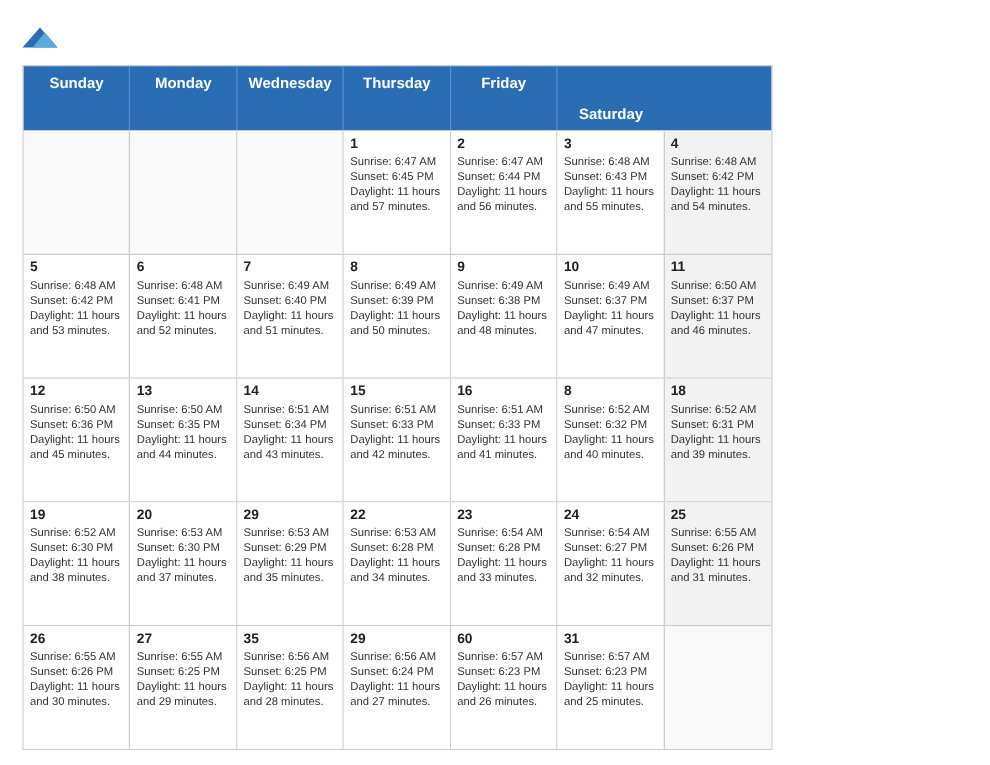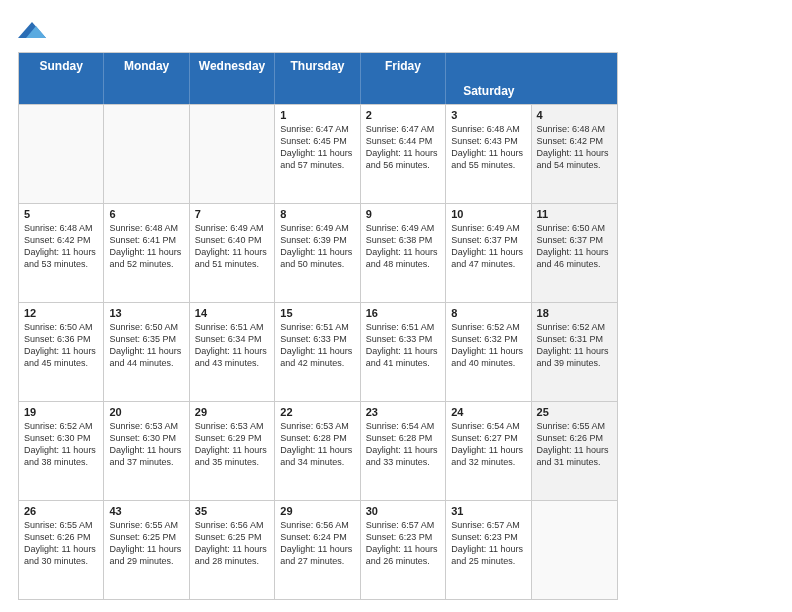--- a/index.html
+++ b/index.html
@@ -336,42 +336,42 @@
         </div>
         <div class="cal-row">
           <div class="cal-cell">
             <span class="day-num">26</span>
             <div class="cell-text" style="white-space: pre-line;">Sunrise: 6:55 AM
 Sunset: 6:26 PM
 Daylight: 11 hours
 and 30 minutes.</div>
           </div>
           <div class="cal-cell">
-            <span class="day-num">43</span>
+            <span class="day-num">27</span>
             <div class="cell-text" style="white-space: pre-line;">Sunrise: 6:55 AM
 Sunset: 6:25 PM
 Daylight: 11 hours
 and 29 minutes.</div>
           </div>
           <div class="cal-cell">
             <span class="day-num">35</span>
             <div class="cell-text" style="white-space: pre-line;">Sunrise: 6:56 AM
 Sunset: 6:25 PM
 Daylight: 11 hours
 and 28 minutes.</div>
           </div>
           <div class="cal-cell">
             <span class="day-num">29</span>
             <div class="cell-text" style="white-space: pre-line;">Sunrise: 6:56 AM
 Sunset: 6:24 PM
 Daylight: 11 hours
 and 27 minutes.</div>
           </div>
           <div class="cal-cell">
-            <span class="day-num">30</span>
+            <span class="day-num">60</span>
             <div class="cell-text" style="white-space: pre-line;">Sunrise: 6:57 AM
 Sunset: 6:23 PM
 Daylight: 11 hours
 and 26 minutes.</div>
           </div>
           <div class="cal-cell">
             <span class="day-num">31</span>
             <div class="cell-text" style="white-space: pre-line;">Sunrise: 6:57 AM
 Sunset: 6:23 PM
 Daylight: 11 hours

